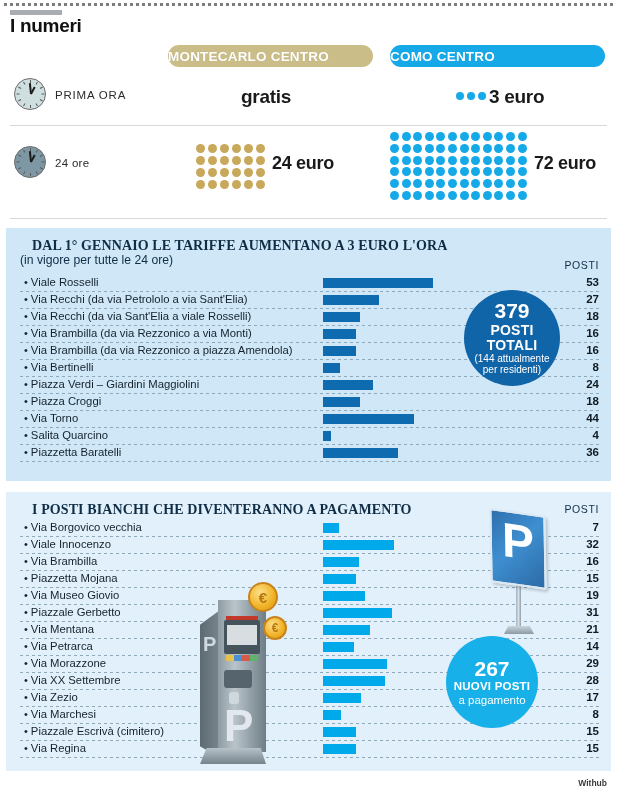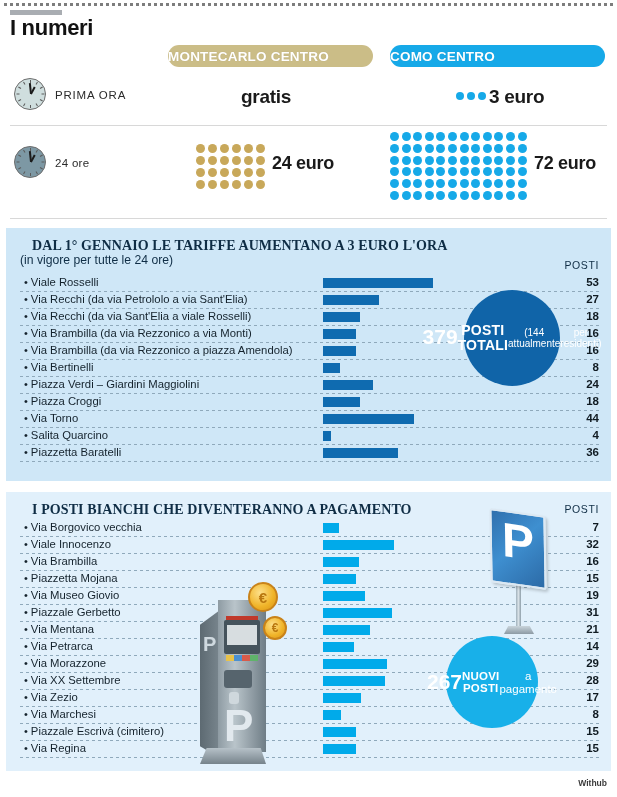--- a/index.html
+++ b/index.html
@@ -18,21 +18,21 @@
     position:absolute;top:3px;left:4px;width:609px;height:3px;
     background-image:repeating-linear-gradient(to right,#7d7d7d 0 3px,transparent 3px 6px);
   }
   .top-tab{
     position:absolute;top:10px;left:10px;width:52px;height:5px;background:#a9adb2;
   }
 
   
   .title{
     position:absolute;top:15px;left:10px;
-    font-size:22px;font-weight:bold;letter-spacing:-0.3px;
+    font-size:19px;font-weight:bold;letter-spacing:-0.3px;
     color:#111;
   }
 
   
   .pill{
     position:absolute;height:22px;border-radius:11px;
     color:#fff;font-size:13.5px;font-weight:bold;letter-spacing:0.2px;
     display:flex;align-items:center;justify-content:flex-start;
     text-shadow:0 0 1px rgba(0,0,0,.12);
   }
@@ -95,21 +95,21 @@
   .item .nm:before{content:"\2022";margin-right:3px;color:#14222c;font-size:11px;}
   .item .bar{position:absolute;left:317px;top:3px;height:10px;}
   .item .vl{position:absolute;right:12px;top:1px;font-size:11.5px;font-weight:bold;color:#101b22;}
 
   .p1 .bar{background:#0f6bb0;}
   .p2 .bar{background:#00aaea;}
 
   
   .badge{
     position:absolute;border-radius:50%;color:#fff;text-align:center;
-    display:flex;flex-direction:row;align-items:center;justify-content:center;
+    display:flex;flex-direction:column;align-items:center;justify-content:center;
     line-height:1.05;
   }
   .badge .big{font-weight:bold;}
   .badge .l1{font-weight:bold;}
   .badge .l2{}
   .badge-379{top:290px;left:464px;width:96px;height:96px;background:#1064a8;}
   .badge-379 .big{font-size:21px;margin-bottom:1px;}
   .badge-379 .l1{font-size:14px;letter-spacing:.2px;}
   .badge-379 .l2{font-size:10px;margin-top:1px;}
   .badge-267{top:636px;left:446px;width:92px;height:92px;background:#18b0e9;}

